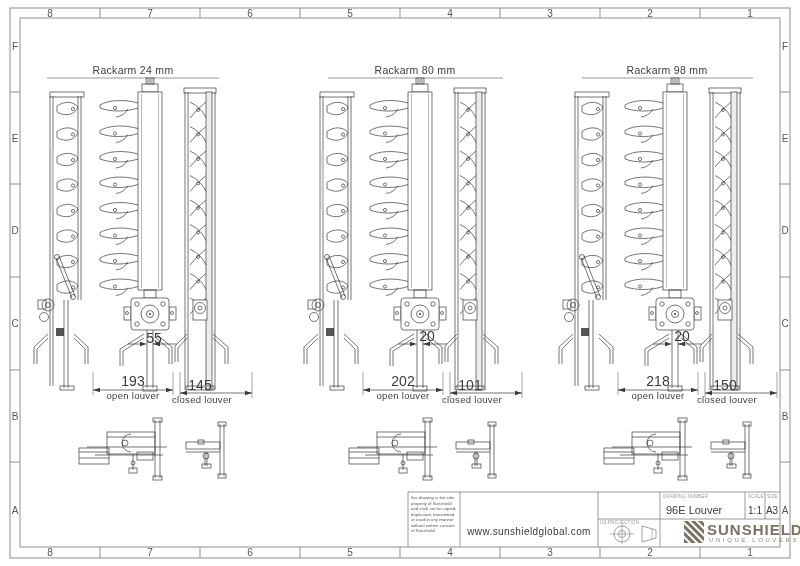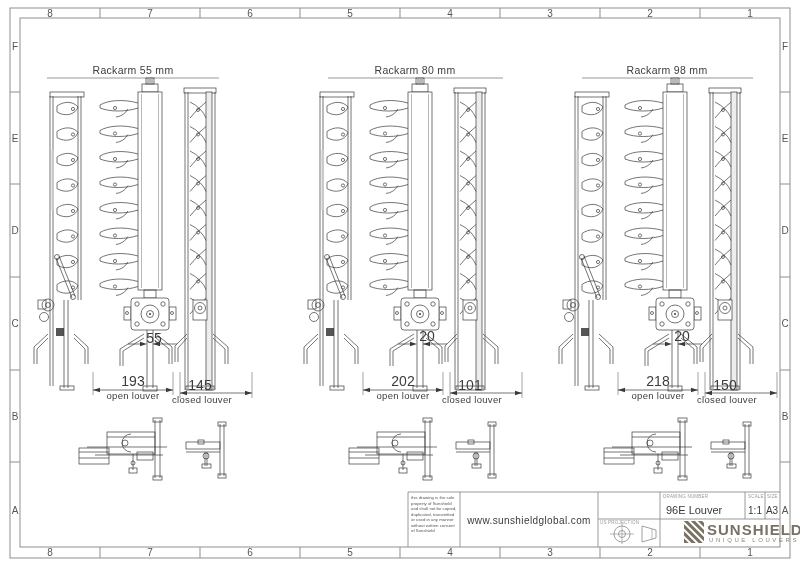--- a/index.html
+++ b/index.html
@@ -620,21 +620,21 @@
       <span class="zone" style="left: 785px; top: 230px;">D</span>
       <span class="zone" style="left: 15px; top: 323px;">C</span>
       <span class="zone" style="left: 785px; top: 323px;">C</span>
       <span class="zone" style="left: 15px; top: 416px;">B</span>
       <span class="zone" style="left: 785px; top: 416px;">B</span>
       <span class="zone" style="left: 15px; top: 510px;">A</span>
       <span class="zone" style="left: 785px; top: 510px;">A</span>
     </div>
 
 
-  <div class="abs ctr grp-label" style="left:133px;top:70px;">Rackarm 55 mm</div>
+  <div class="abs ctr grp-label" style="left:133px;top:70px;">Rackarm 24 mm</div>
   <div class="abs ctr grp-label" style="left:415px;top:70px;">Rackarm 80 mm</div>
   <div class="abs ctr grp-label" style="left:667px;top:70px;">Rackarm 98 mm</div>
 
   <div class="abs ctr dim" style="left:154px;top:338px;">55</div>
   <div class="abs ctr dim" style="left:133px;top:381px;">193</div>
   <div class="abs ctr dim-cap" style="left:133px;top:395px;">open louver</div>
   <div class="abs ctr dim" style="left:200px;top:385px;">145</div>
   <div class="abs ctr dim-cap" style="left:202px;top:399px;">closed louver</div>
 
   <div class="abs ctr dim" style="left:427px;top:336px;">20</div>
@@ -643,21 +643,21 @@
   <div class="abs ctr dim" style="left:470px;top:385px;">101</div>
   <div class="abs ctr dim-cap" style="left:472px;top:399px;">closed louver</div>
 
   <div class="abs ctr dim" style="left:682px;top:336px;">20</div>
   <div class="abs ctr dim" style="left:658px;top:381px;text-align:right;">218</div>
   <div class="abs ctr dim-cap" style="left:658px;top:395px;">open louver</div>
   <div class="abs ctr dim" style="left:725px;top:385px;">150</div>
   <div class="abs ctr dim-cap" style="left:727px;top:399px;">closed louver</div>
 
   <div class="abs disclaimer" style="left:411px;top:495px;">this drawing is the sole property of Sunshield and shall not be copied, duplicated, transmitted or used in any manner without written consent of Sunshield</div>
-  <div class="abs ctr website" style="left:529px;top:520px;">www.sunshieldglobal.com</div>
+  <div class="abs ctr website" style="left:529px;top:531px;">www.sunshieldglobal.com</div>
   <div class="abs tb-tiny" style="left:600px;top:520px;">US PROJECTION</div>
   <div class="abs tb-tiny" style="left:663px;top:494px;">DRAWING NUMBER</div>
   <div class="abs tb-value" style="left:666px;top:504px;">96E Louver</div>
   <div class="abs tb-tiny" style="left:748px;top:494px;">SCALE</div>
   <div class="abs ctr tb-small" style="left:755px;top:510px;">1:1</div>
   <div class="abs tb-tiny" style="left:767px;top:494px;">SIZE</div>
   <div class="abs ctr tb-small" style="left:772px;top:510px;text-align:right;">A3</div>
   <div class="abs brand" style="left: 707px; top: 521px; color: rgb(122, 113, 100);">SUNSHIELD</div>
   <div class="abs brand-tag" style="left: 709px; top: 537px; color: rgb(141, 133, 122);">UNIQUE LOUVERS</div>
 </div>

